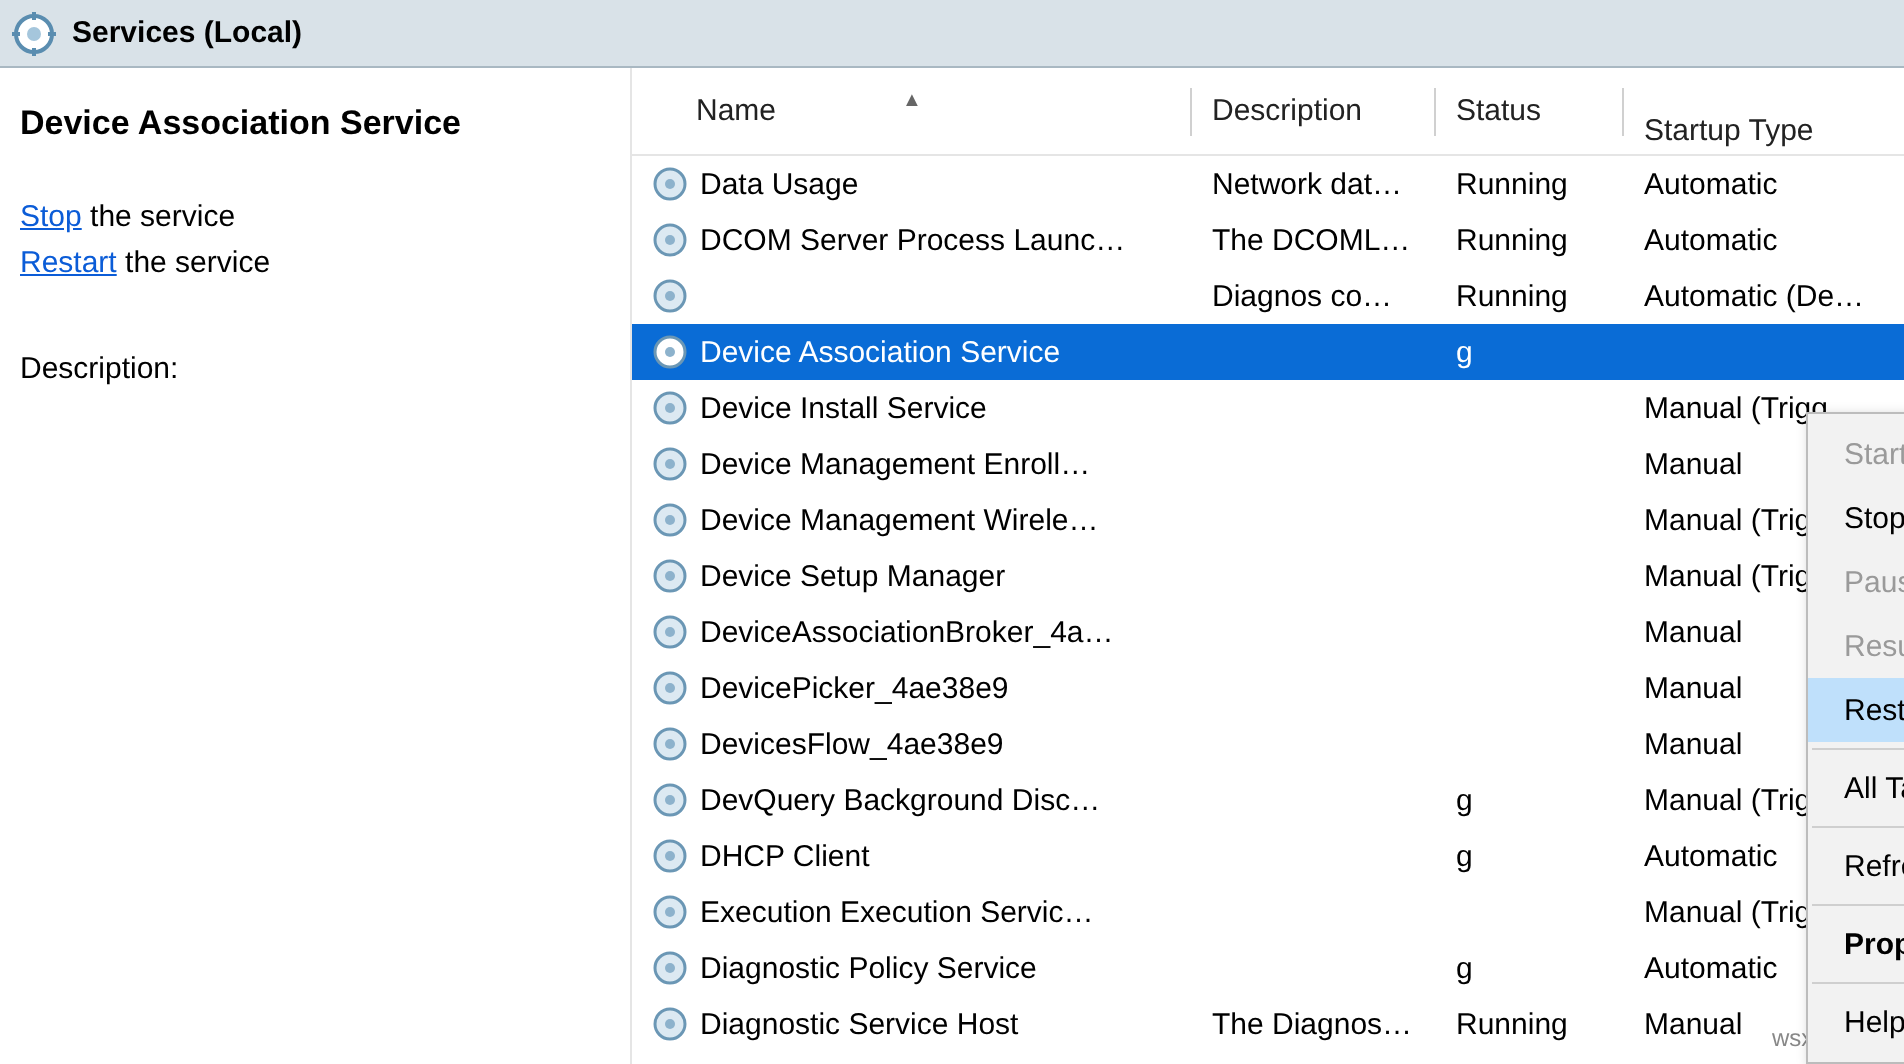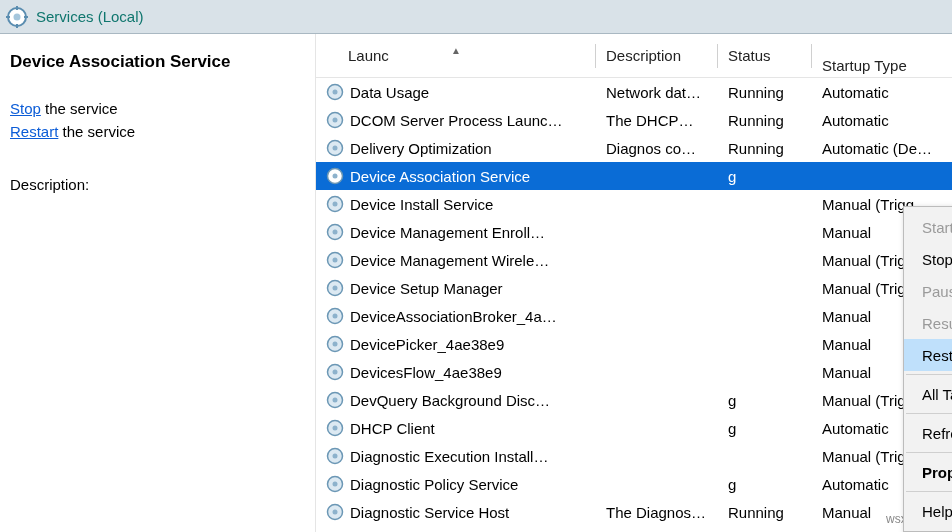--- a/index.html
+++ b/index.html
@@ -1,19 +1,19 @@
 <!DOCTYPE html>
 <html><head>
 <meta charset="utf-8">
 <style>
 * { box-sizing: border-box; margin: 0; padding: 0; font-family: "Segoe UI", Tahoma, sans-serif; }
 body { width: 952px; height: 532px; background: #fff; overflow: hidden; font-size: 15px; color: #000; }
 .header-bar { height: 34px; background: #d9e2e8; border-bottom: 1px solid #a9b8c2; display: flex; align-items: center; padding-left: 6px; gap: 8px; }
 .gear-icon-lg svg { display:block; }
-.header-title { color: #0f766e; }
+.header-title { color: #000000; font-weight: bold; }
 .main { display: flex; height: calc(100% - 34px); }
 .left-pane { width: 316px; border-right: 1px solid #e5e5e5; padding: 18px 10px 10px 10px; }
 .svc-title { font-weight: 600; font-size: 17px; margin-bottom: 28px; }
 .link-line { margin-bottom: 6px; }
 .link-line a { color: #0b5cd7; text-decoration: underline; cursor: pointer; }
 .desc-block { margin-top: 34px; line-height: 1.45; }
 .right-pane { flex: 1; position: relative; }
 .columns { display: flex; height: 44px; align-items: center; border-bottom: 1px solid #e5e5e5; }
 .col { padding: 0 10px; color: #222; }
 .col-name { width: 280px; display:flex; align-items:center; gap:4px; }
@@ -71,21 +71,21 @@
     </div>
     <div class="desc-block">
       <div>Description:</div>
     </div>
   </div>
 
   <div class="right-pane">
     <div class="columns">
       <div class="col col-name">
         <span style="width:100%;text-align:center" class="sort-caret">▲</span>
-        <span style="position:absolute;padding-left:22px">Launc</span>
+        <span style="position:absolute;padding-left:22px">Name</span>
       </div>
       <div class="divider"></div>
       <div class="col col-desc">Description</div>
       <div class="divider"></div>
       <div class="col col-status">Status</div>
       <div class="divider"></div>
       <div class="col col-start">Startup Type</div>
     </div>
     <div class="rows" id="rows">
         <div class="row">
@@ -105,33 +105,32 @@
         <div class="row">
           <div class="cell c-name">
             <span class="svc-icon">
               <svg width="18" height="18" viewBox="0 0 18 18">
                 <circle class="outer" cx="9" cy="9" r="7.5" fill="#dce9f2" stroke="#6b97b5" stroke-width="1.5"></circle>
                 <circle cx="9" cy="9" r="2.5" fill="#8db2cc"></circle>
               </svg>
             </span>
             <span>DCOM Server Process Launc…</span>
           </div>
-          <div class="cell c-desc">The DHCP…</div>
+          <div class="cell c-desc">The DCOML…</div>
           <div class="cell c-status">Running</div>
           <div class="cell c-start">Automatic</div>
         </div>
         <div class="row">
           <div class="cell c-name">
             <span class="svc-icon">
               <svg width="18" height="18" viewBox="0 0 18 18">
                 <circle class="outer" cx="9" cy="9" r="7.5" fill="#dce9f2" stroke="#6b97b5" stroke-width="1.5"></circle>
                 <circle cx="9" cy="9" r="2.5" fill="#8db2cc"></circle>
               </svg>
             </span>
-            <span>Delivery Optimization</span>
           </div>
           <div class="cell c-desc">Diagnos co…</div>
           <div class="cell c-status">Running</div>
           <div class="cell c-start">Automatic (De…</div>
         </div>
         <div class="row selected">
           <div class="cell c-name">
             <span class="svc-icon">
               <svg width="18" height="18" viewBox="0 0 18 18">
                 <circle class="outer" cx="9" cy="9" r="7.5" fill="#dce9f2" stroke="#6b97b5" stroke-width="1.5"></circle>
@@ -270,21 +269,21 @@
           <div class="cell c-start">Automatic</div>
         </div>
         <div class="row">
           <div class="cell c-name">
             <span class="svc-icon">
               <svg width="18" height="18" viewBox="0 0 18 18">
                 <circle class="outer" cx="9" cy="9" r="7.5" fill="#dce9f2" stroke="#6b97b5" stroke-width="1.5"></circle>
                 <circle cx="9" cy="9" r="2.5" fill="#8db2cc"></circle>
               </svg>
             </span>
-            <span>Diagnostic Execution Install…</span>
+            <span>Execution Execution Servic…</span>
           </div>
           <div class="cell c-desc"></div>
           <div class="cell c-status"></div>
           <div class="cell c-start">Manual (Trigg…</div>
         </div>
         <div class="row">
           <div class="cell c-name">
             <span class="svc-icon">
               <svg width="18" height="18" viewBox="0 0 18 18">
                 <circle class="outer" cx="9" cy="9" r="7.5" fill="#dce9f2" stroke="#6b97b5" stroke-width="1.5"></circle>

